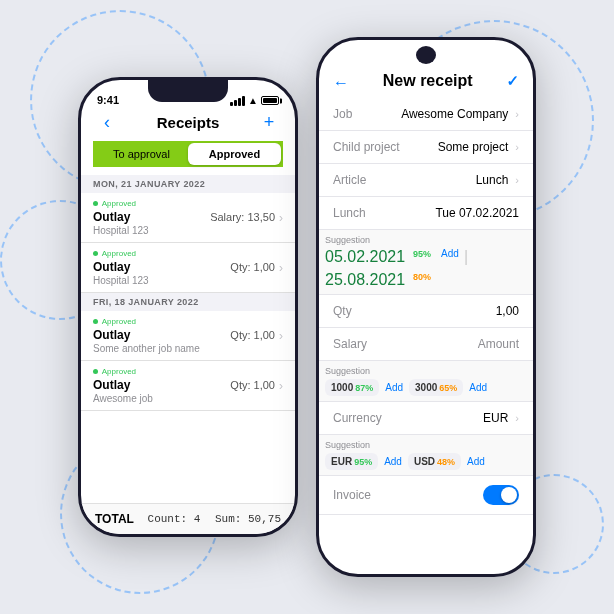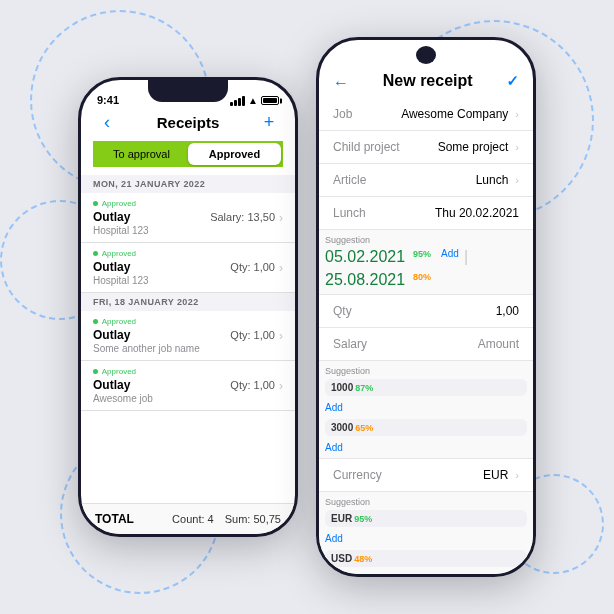--- a/index.html
+++ b/index.html
@@ -188,21 +188,21 @@
       bottom: 0; left: 0; right: 0;
       background: #f9f9f9;
       border-top: 0.5px solid #e0e0e0;
       padding: 8px 14px;
       display: flex;
       align-items: center;
       justify-content: space-between;
       font-size: 11px;
     }
     .total-label { font-weight: 600; font-size: 12px; }
-    .total-values { font-size: 11px; color: #333; }
+    .total-values { font-size: 11px; color: #333; font-family: Liberation Mono, monospace; }
     .total-count { margin-right: 8px; }
 
     
     .right-header {
       display: flex;
       align-items: center;
       justify-content: space-between;
       padding: 4px 14px 8px;
     }
     .right-header-title {
@@ -283,22 +283,22 @@
       justify-content: space-between;
       padding: 9px 14px;
       border-bottom: 0.5px solid #e5e5ea;
       background: #fff;
     }
     .salary-label { font-size: 12px; color: #8e8e93; }
     .salary-value { font-size: 12px; color: #8e8e93; }
 
     .sugg-chips-row {
       display: flex;
+      align-items: center;
       gap: 6px;
-      flex-direction: column;
     }
     .chip-box {
       background: #f0f0f5;
       border-radius: 6px;
       padding: 3px 6px;
       display: flex;
       align-items: center;
       gap: 2px;
       font-size: 10px;
       cursor: pointer;
@@ -500,21 +500,21 @@
       <span class="form-label">Article</span>
       <div class="form-value">
         <span>Lunch</span>
         <span class="chevron">›</span>
       </div>
     </div>
 
     <div class="form-row">
       <span class="form-label">Lunch</span>
       <div class="form-value">
-        <span>Thu  20.02.2021</span>
+        <span>Tue  07.02.2021</span>
       </div>
     </div>
 
     <div class="suggestion-row">
       <div class="suggestion-label">Suggestion</div>
       <div class="suggestion-chips">
         <span class="chip-date">05.02.2021</span>
         <span class="chip-pct green">95%</span>
         <span class="chip-add">Add</span>
         <span style="color:#ccc;">|</span>

